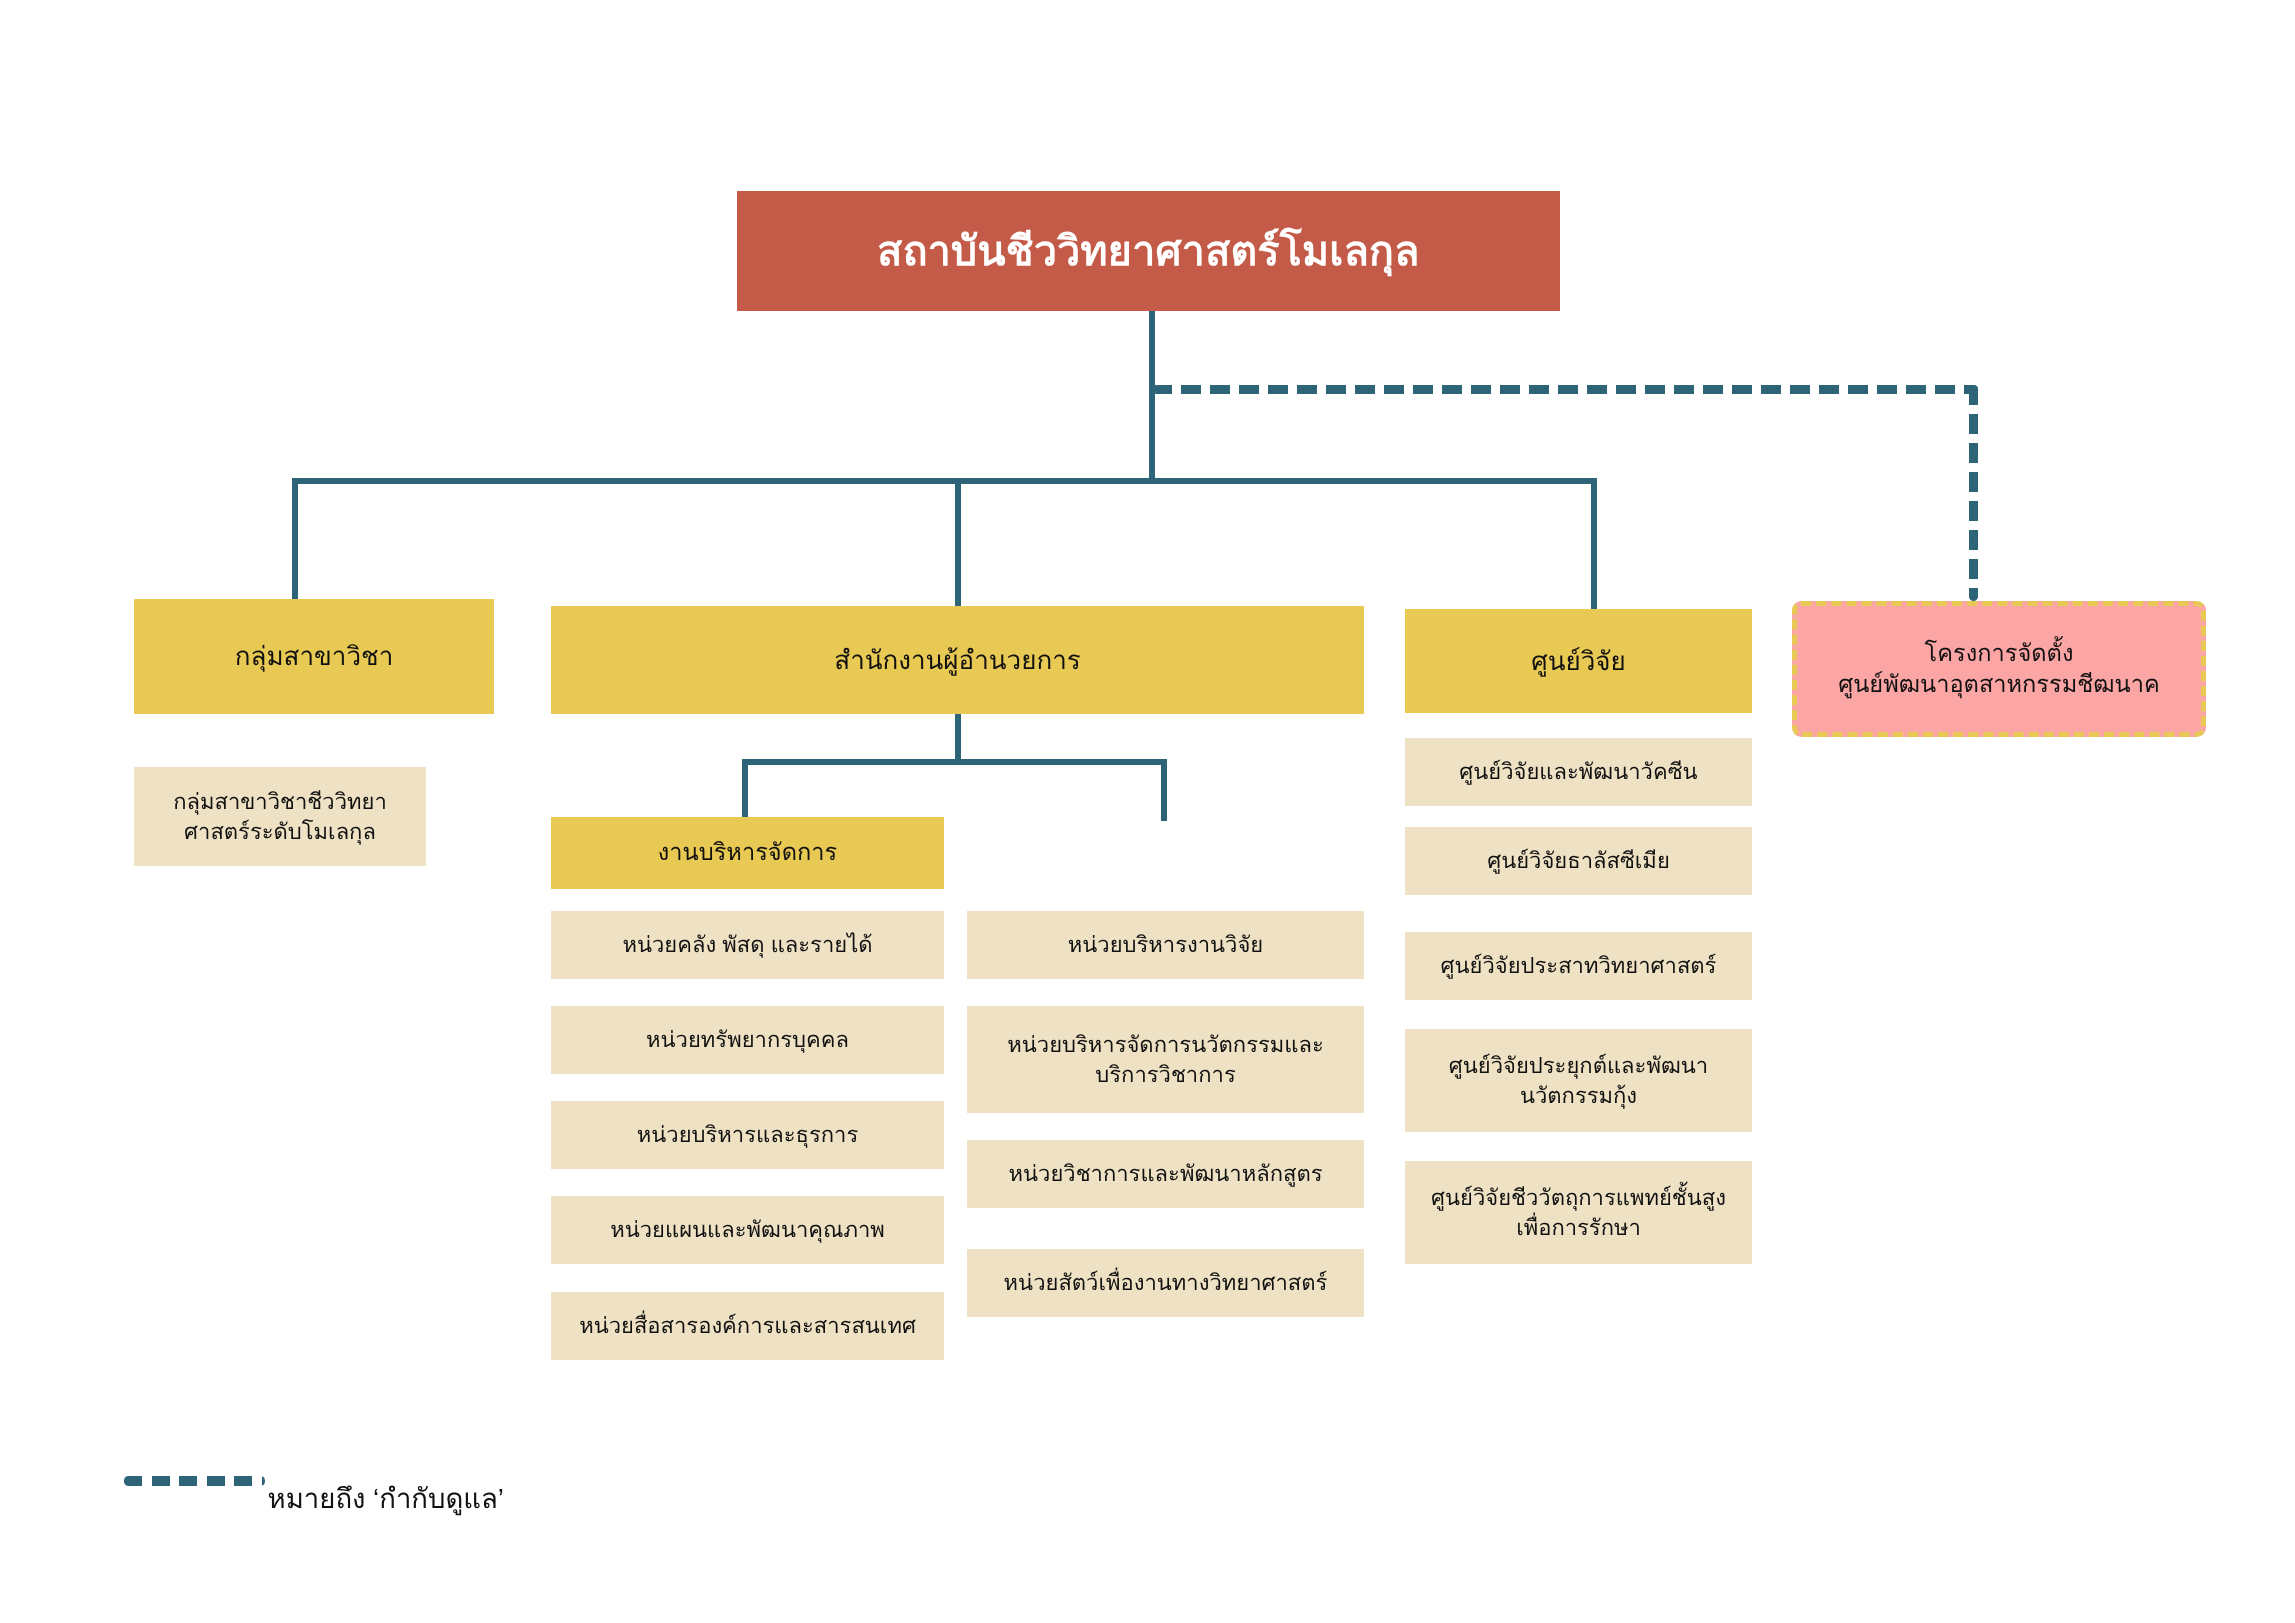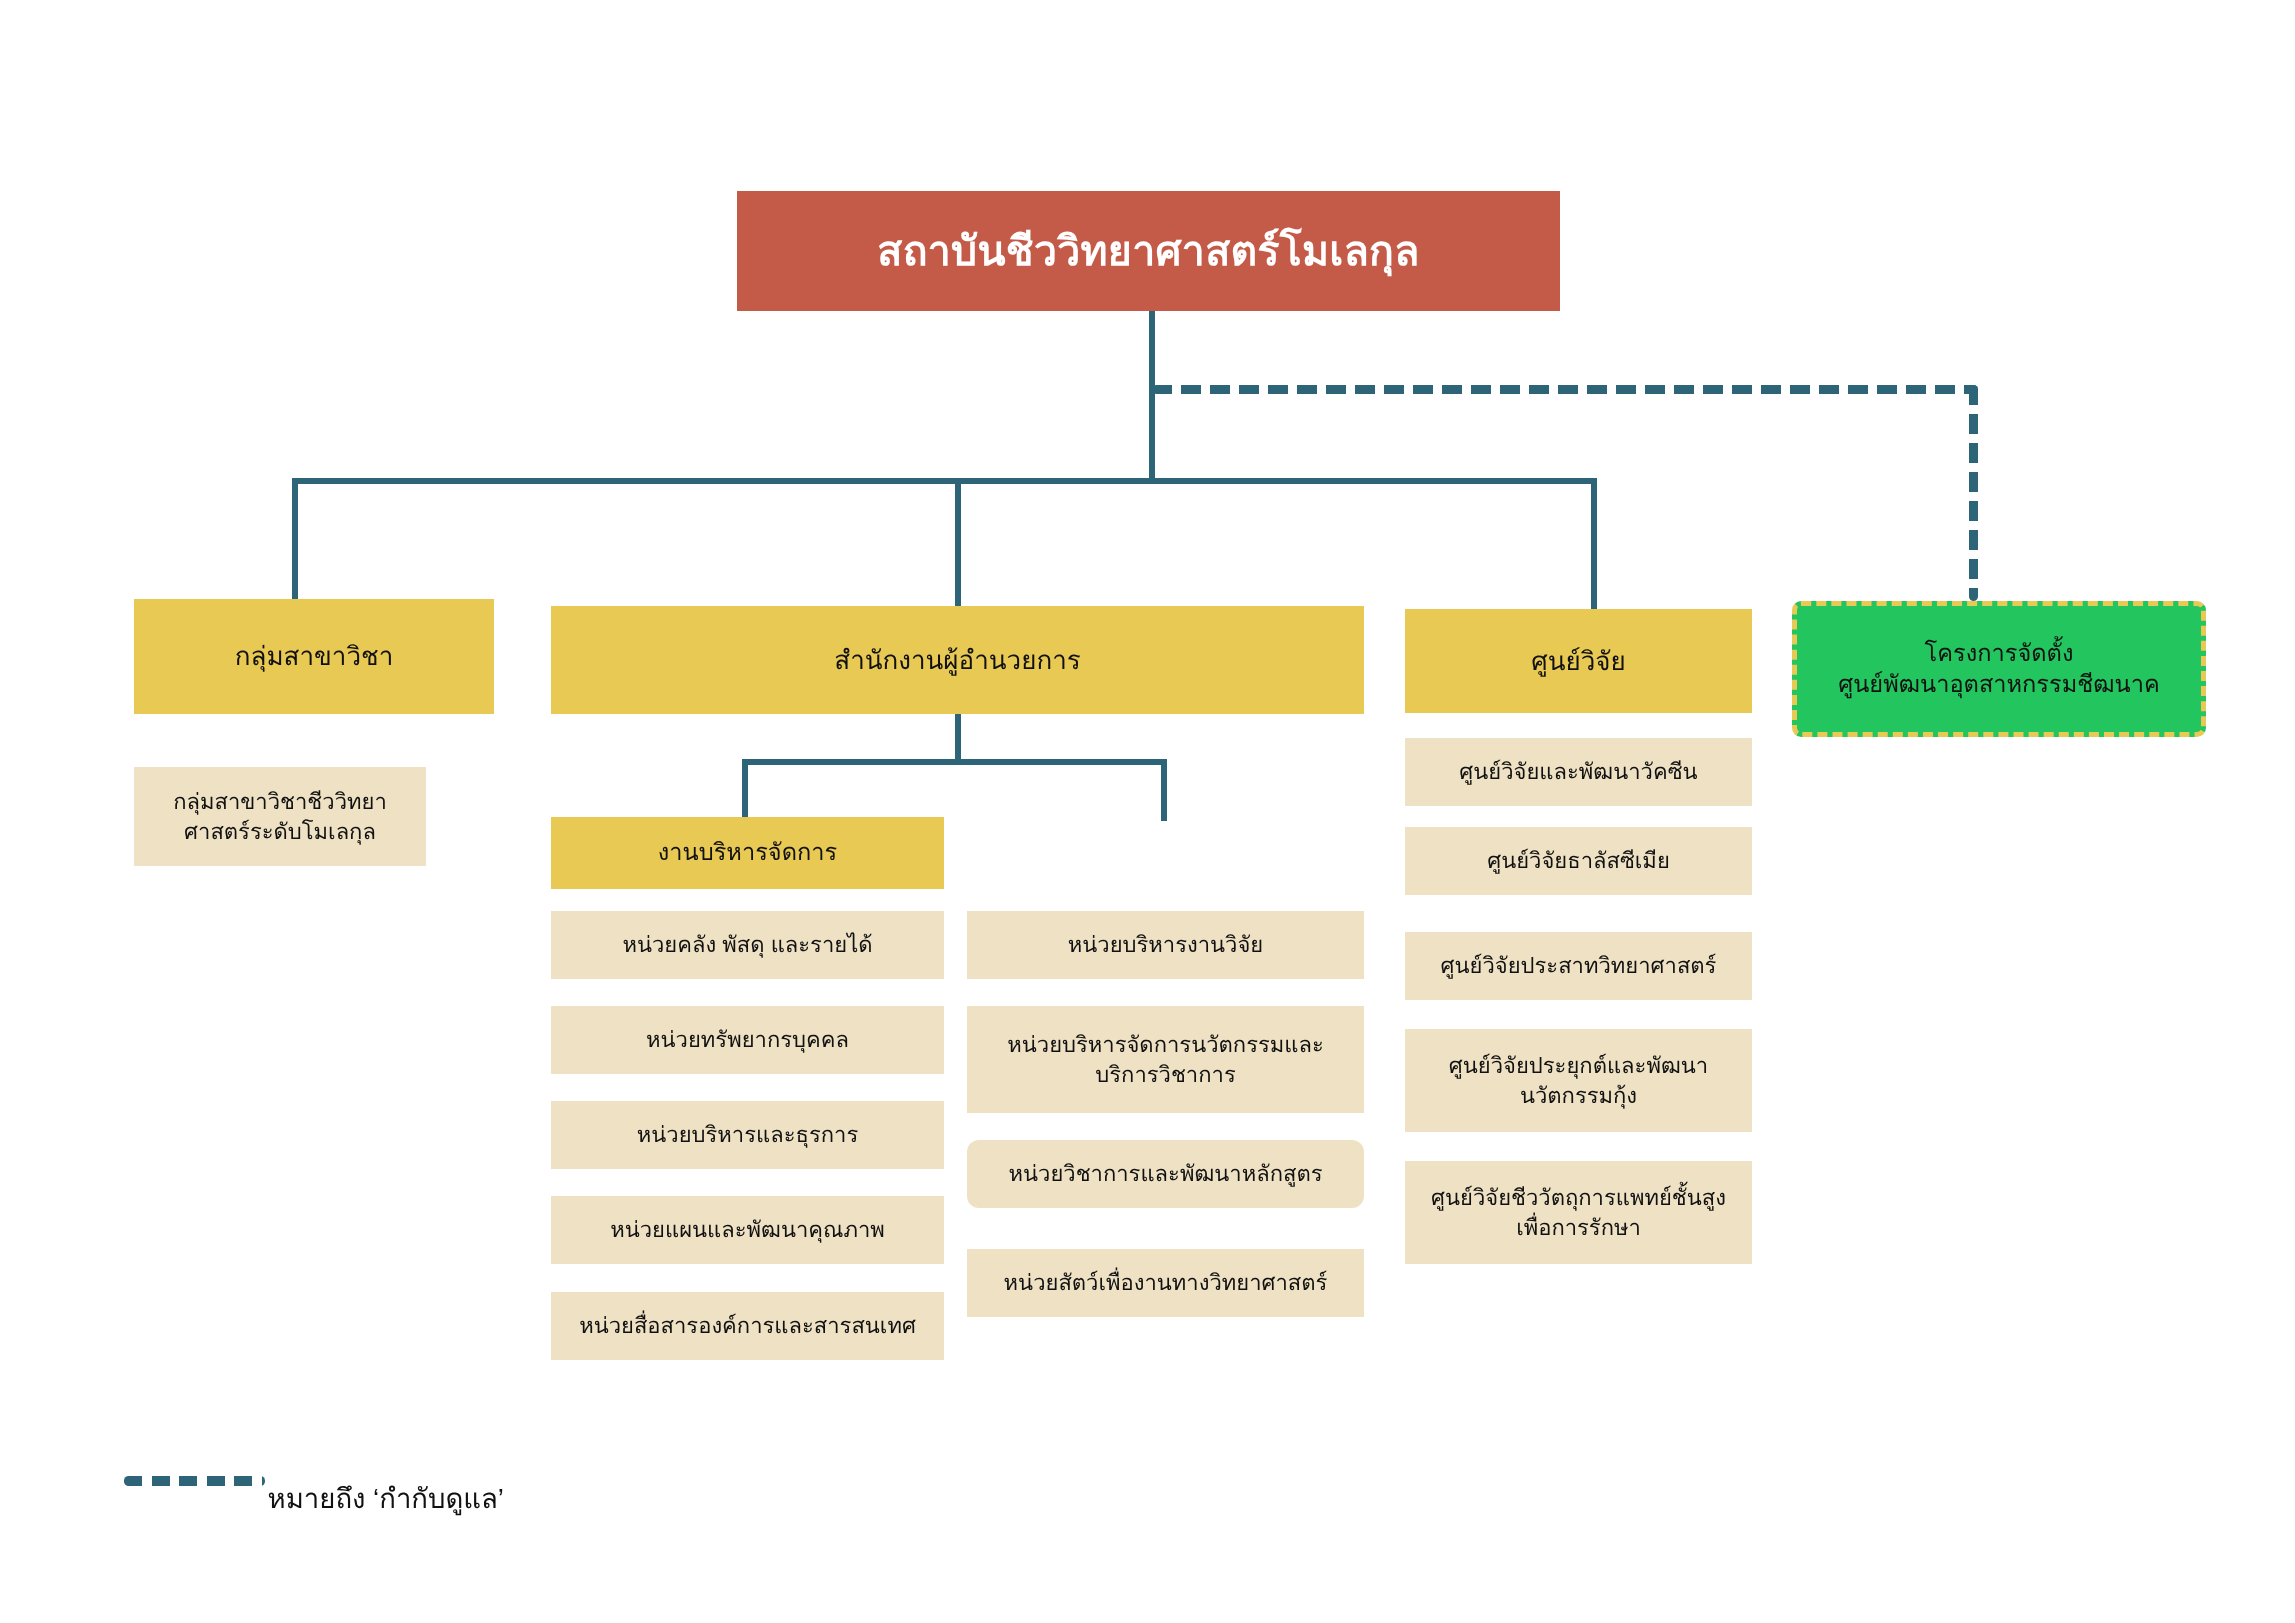--- a/index.html
+++ b/index.html
@@ -45,21 +45,21 @@
   }
   .node.level3 {
     background: #E8C954;
     font-size: 23.6px;
   }
   .node.leaf {
     background: #EFE2C4;
     font-size: 22px;
   }
   .node.dashed-node {
-    background: #22c55e;
+    background: #fca5a5;
     border: 5.9px dashed #E8C954;
     border-radius: 9.2px;
     font-size: 23.6px;
     flex-direction: column;
     line-height: 1.30;
   }
 
   
   .conn {
     position: absolute;
@@ -149,21 +149,21 @@
 
   <div class="node level3" style="left:551px; top:817px; width:393px; height:72px;">งานบริหารจัดการ</div>
   <div class="node leaf" style="left:551px; top:911px; width:393px; height:68px;">หน่วยคลัง พัสดุ และรายได้</div>
   <div class="node leaf" style="left:551px; top:1006px; width:393px; height:68px;">หน่วยทรัพยากรบุคคล</div>
   <div class="node leaf" style="left:551px; top:1101px; width:393px; height:68px;">หน่วยบริหารและธุรการ</div>
   <div class="node leaf" style="left:551px; top:1196px; width:393px; height:68px;">หน่วยแผนและพัฒนาคุณภาพ</div>
   <div class="node leaf" style="left:551px; top:1292px; width:393px; height:68px;">หน่วยสื่อสารองค์การและสารสนเทศ</div>
 
   <div class="node leaf" style="left:967px; top:911px; width:397px; height:68px;">หน่วยบริหารงานวิจัย</div>
   <div class="node leaf" style="left:967px; top:1006px; width:397px; height:107px;">หน่วยบริหารจัดการนวัตกรรมและบริการวิชาการ</div>
-  <div class="node leaf" style="left:967px; top:1140px; width:397px; height:68px;border-radius:12px;">หน่วยวิชาการและพัฒนาหลักสูตร</div>
+  <div class="node leaf" style="left:967px; top:1140px; width:397px; height:68px;">หน่วยวิชาการและพัฒนาหลักสูตร</div>
   <div class="node leaf" style="left:967px; top:1249px; width:397px; height:68px;">หน่วยสัตว์เพื่องานทางวิทยาศาสตร์</div>
 
   <div class="node leaf" style="left:1405px; top:738px; width:347px; height:68px;">ศูนย์วิจัยและพัฒนาวัคซีน</div>
   <div class="node level2" style="left:1405px; top:609px; width:347px; height:104px;">ศูนย์วิจัย</div>
   <div class="node leaf" style="left:1405px; top:827px; width:347px; height:68px;">ศูนย์วิจัยธาลัสซีเมีย</div>
   <div class="node leaf" style="left:1405px; top:932px; width:347px; height:68px;">ศูนย์วิจัยประสาทวิทยาศาสตร์</div>
   <div class="node leaf" style="left:1405px; top:1029px; width:347px; height:103px;">ศูนย์วิจัยประยุกต์และพัฒนานวัตกรรมกุ้ง</div>
   <div class="node leaf" style="left:1405px; top:1161px; width:347px; height:103px;">ศูนย์วิจัยชีววัตถุการแพทย์ชั้นสูงเพื่อการรักษา</div>
 
   <div class="node dashed-node" style="left:1792px; top:601px; width:414px; height:136px;">

